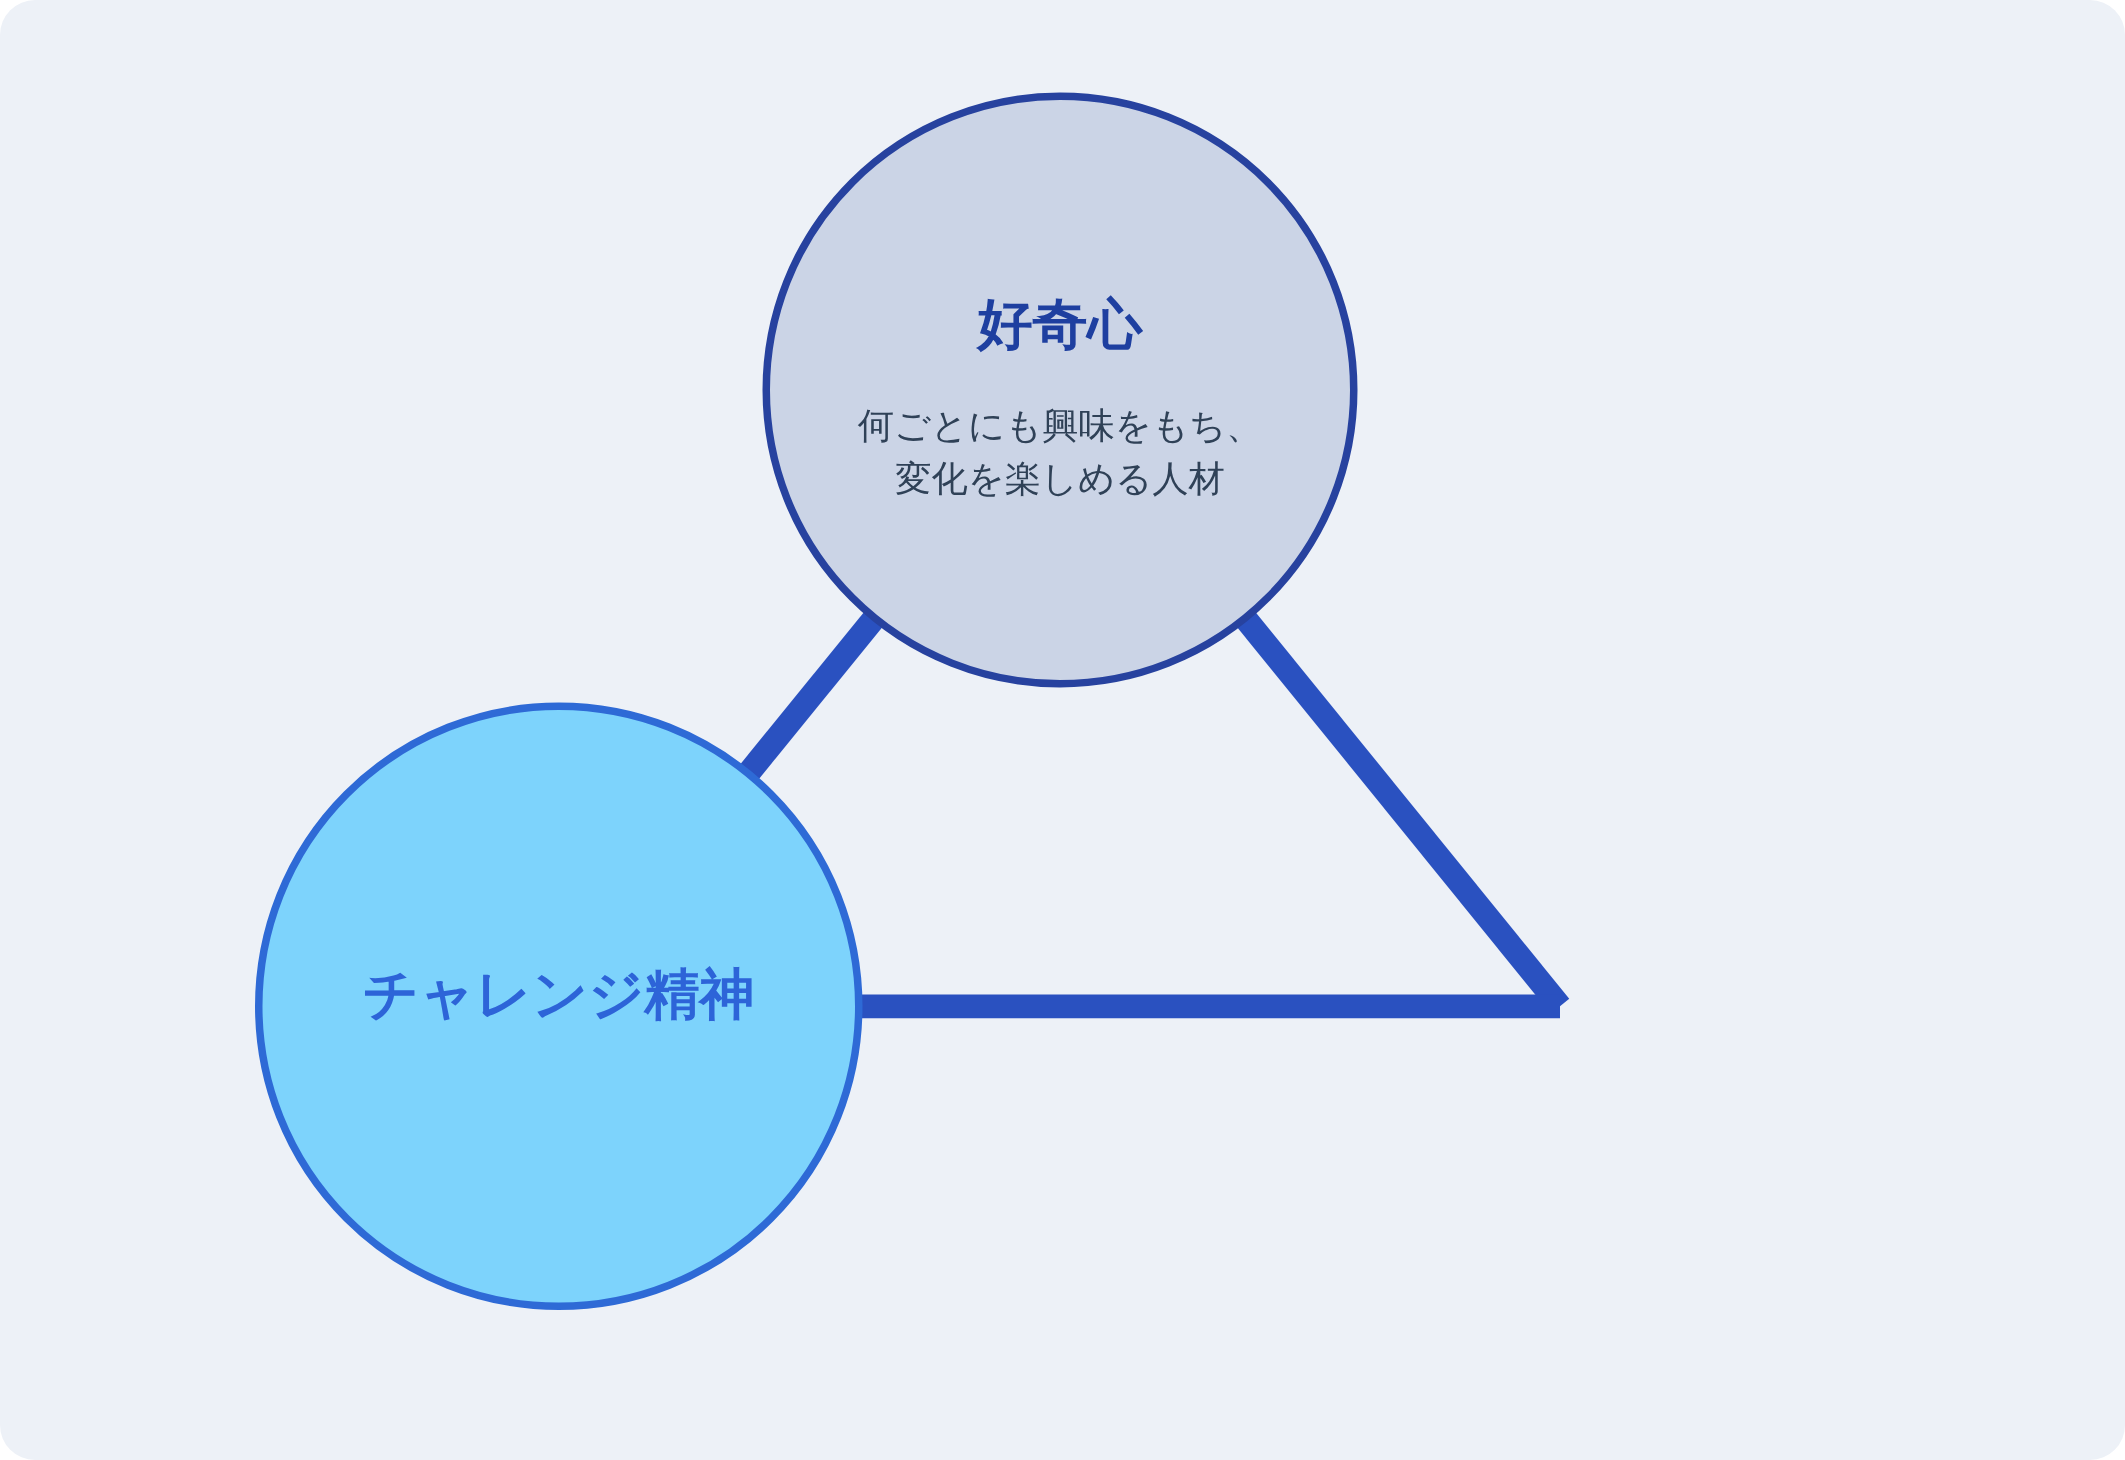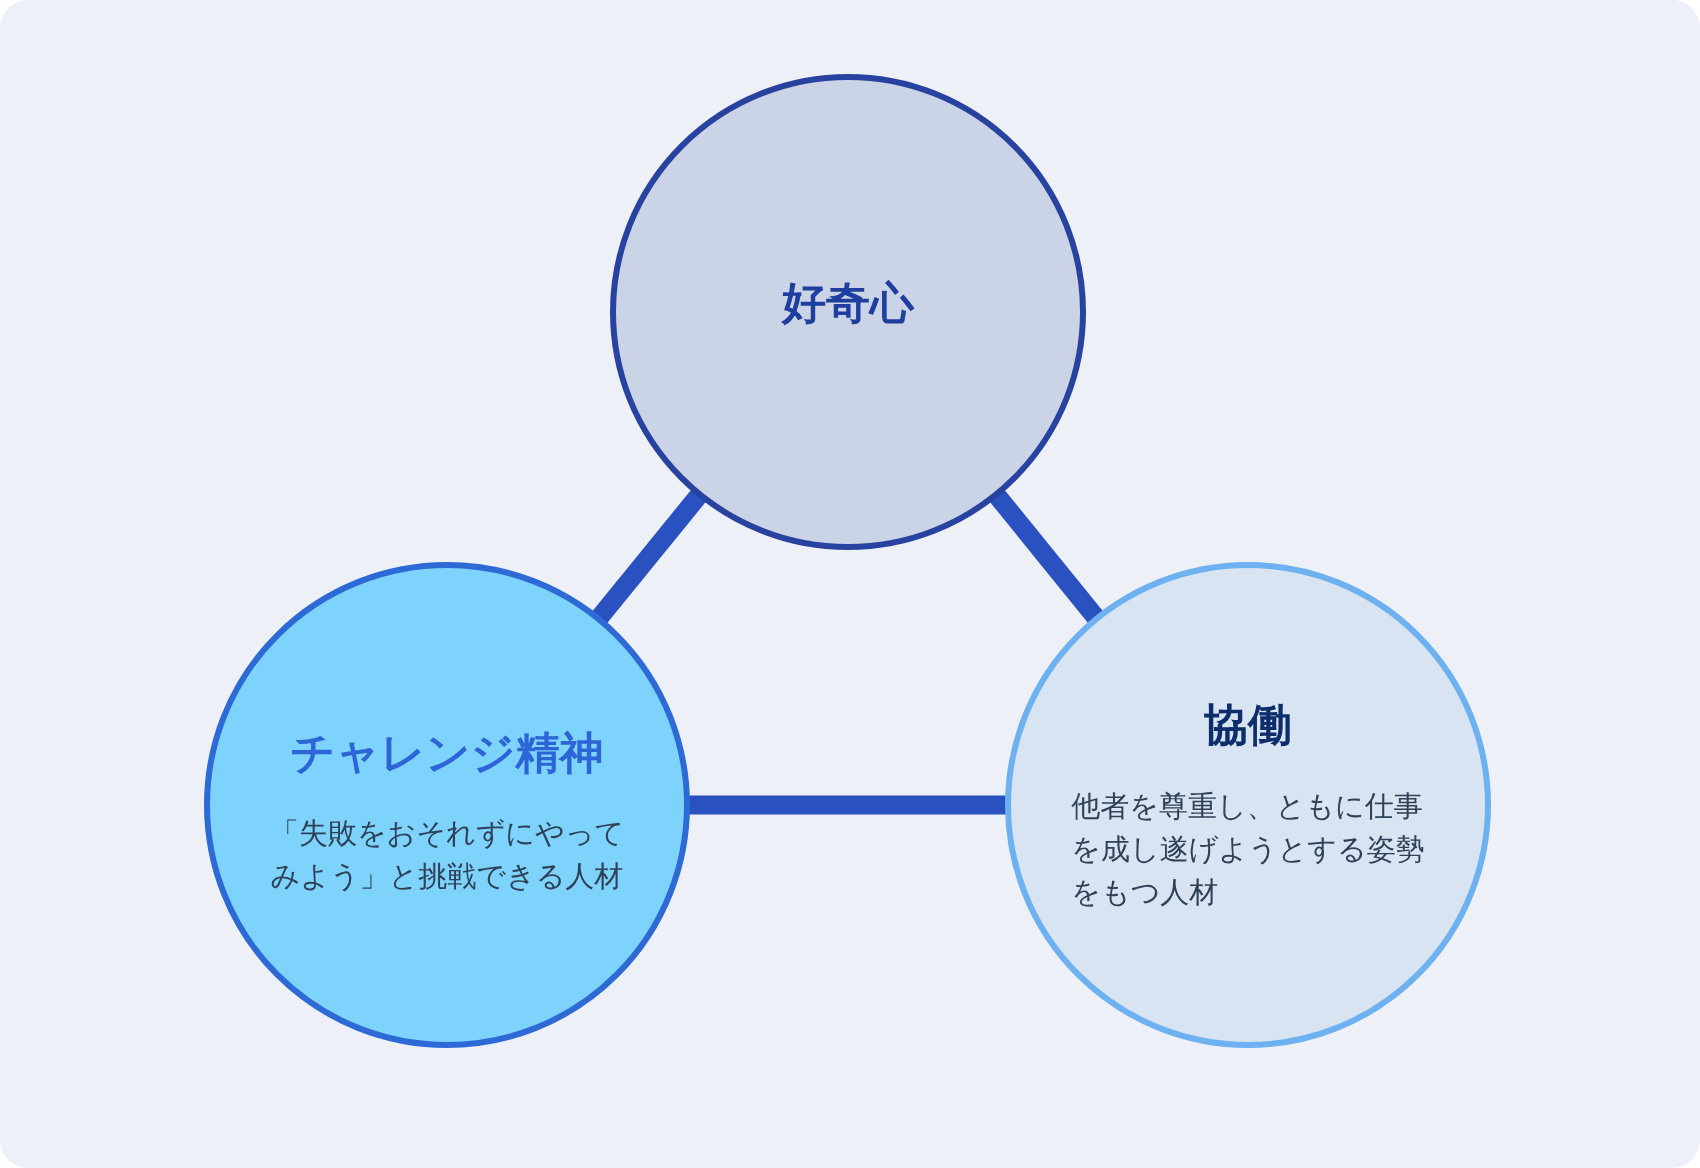--- a/index.html
+++ b/index.html
@@ -89,32 +89,24 @@
 
   <svg class="connectors" viewBox="0 0 1700 1168" xmlns="http://www.w3.org/2000/svg">
     <line x1="848" y1="312" x2="447" y2="805" stroke-width="19" stroke="#2a51c0"></line>
     <line x1="848" y1="312" x2="1248" y2="805" stroke-width="19" stroke="#2a51c0"></line>
     <line x1="447" y1="805" x2="1248" y2="805" stroke-width="19" stroke="#2a51c0"></line>
   </svg>
 
   <div class="node node--curiosity">
     <div class="node__content">
       <div class="node__title">好奇心</div>
+      <div class="node__desc">何ごとにも興味をもち、
+変化を楽しめる人材</div>
     </div>
   </div>
 
   <div class="node node--challenge">
     <div class="node__content">
       <div class="node__title">チャレンジ精神</div>
-      <div class="node__desc">「失敗をおそれずにやって
-みよう」と挑戦できる人材</div>
     </div>
   </div>
 
-  <div class="node node--collab">
-    <div class="node__content">
-      <div class="node__title">協働</div>
-      <div class="node__desc">他者を尊重し、ともに仕事
-を成し遂げようとする姿勢
-をもつ人材</div>
-    </div>
-  </div>
 </div>
 
 </body></html>

